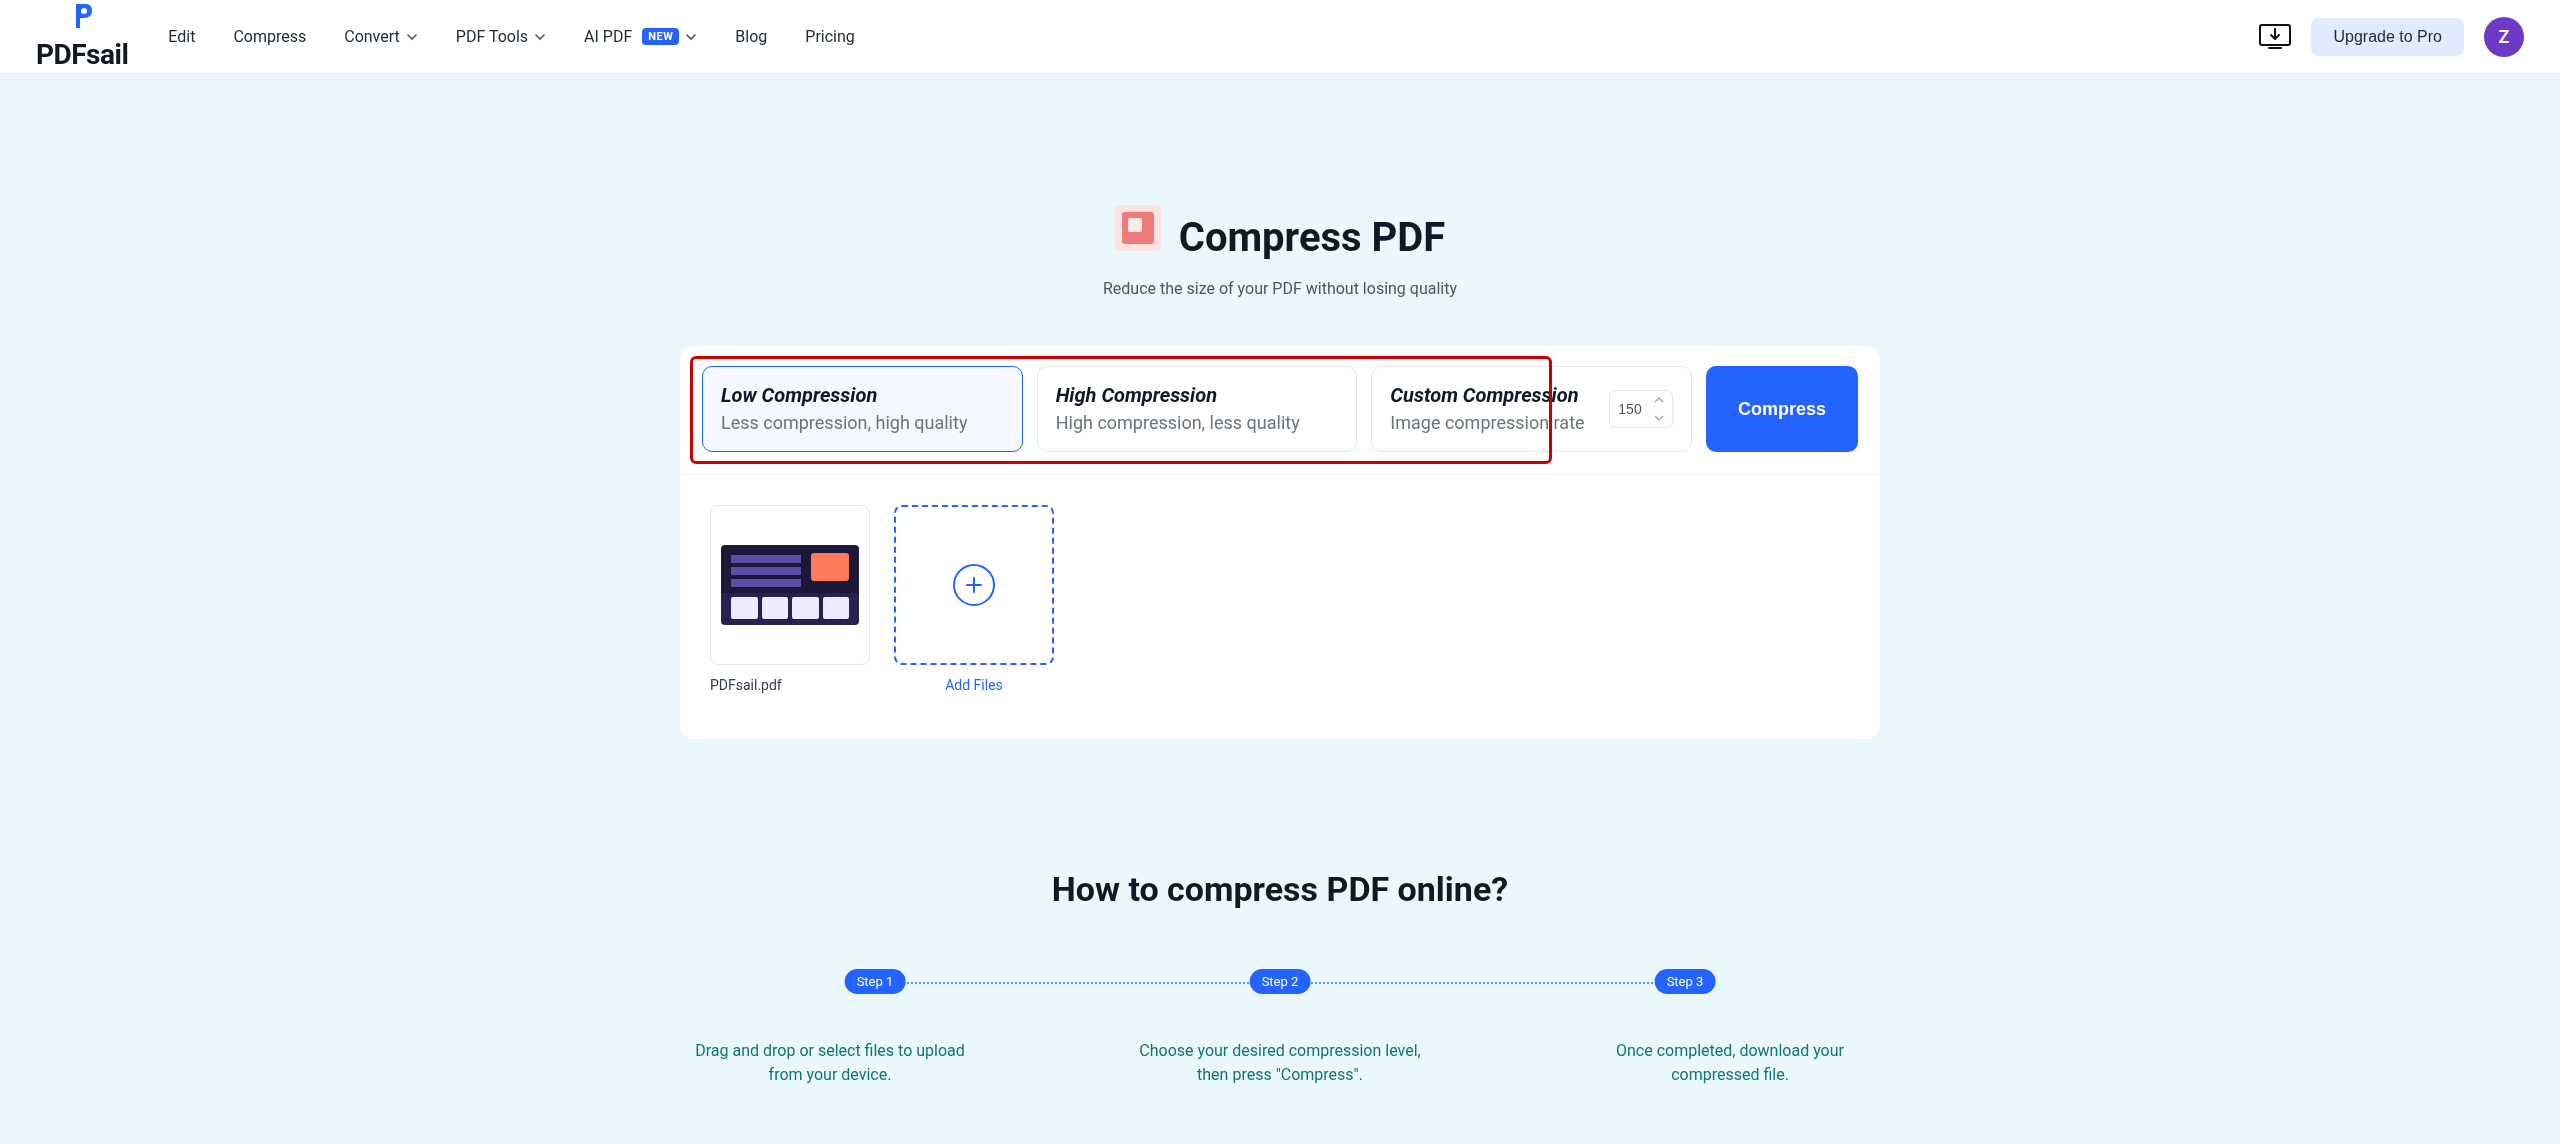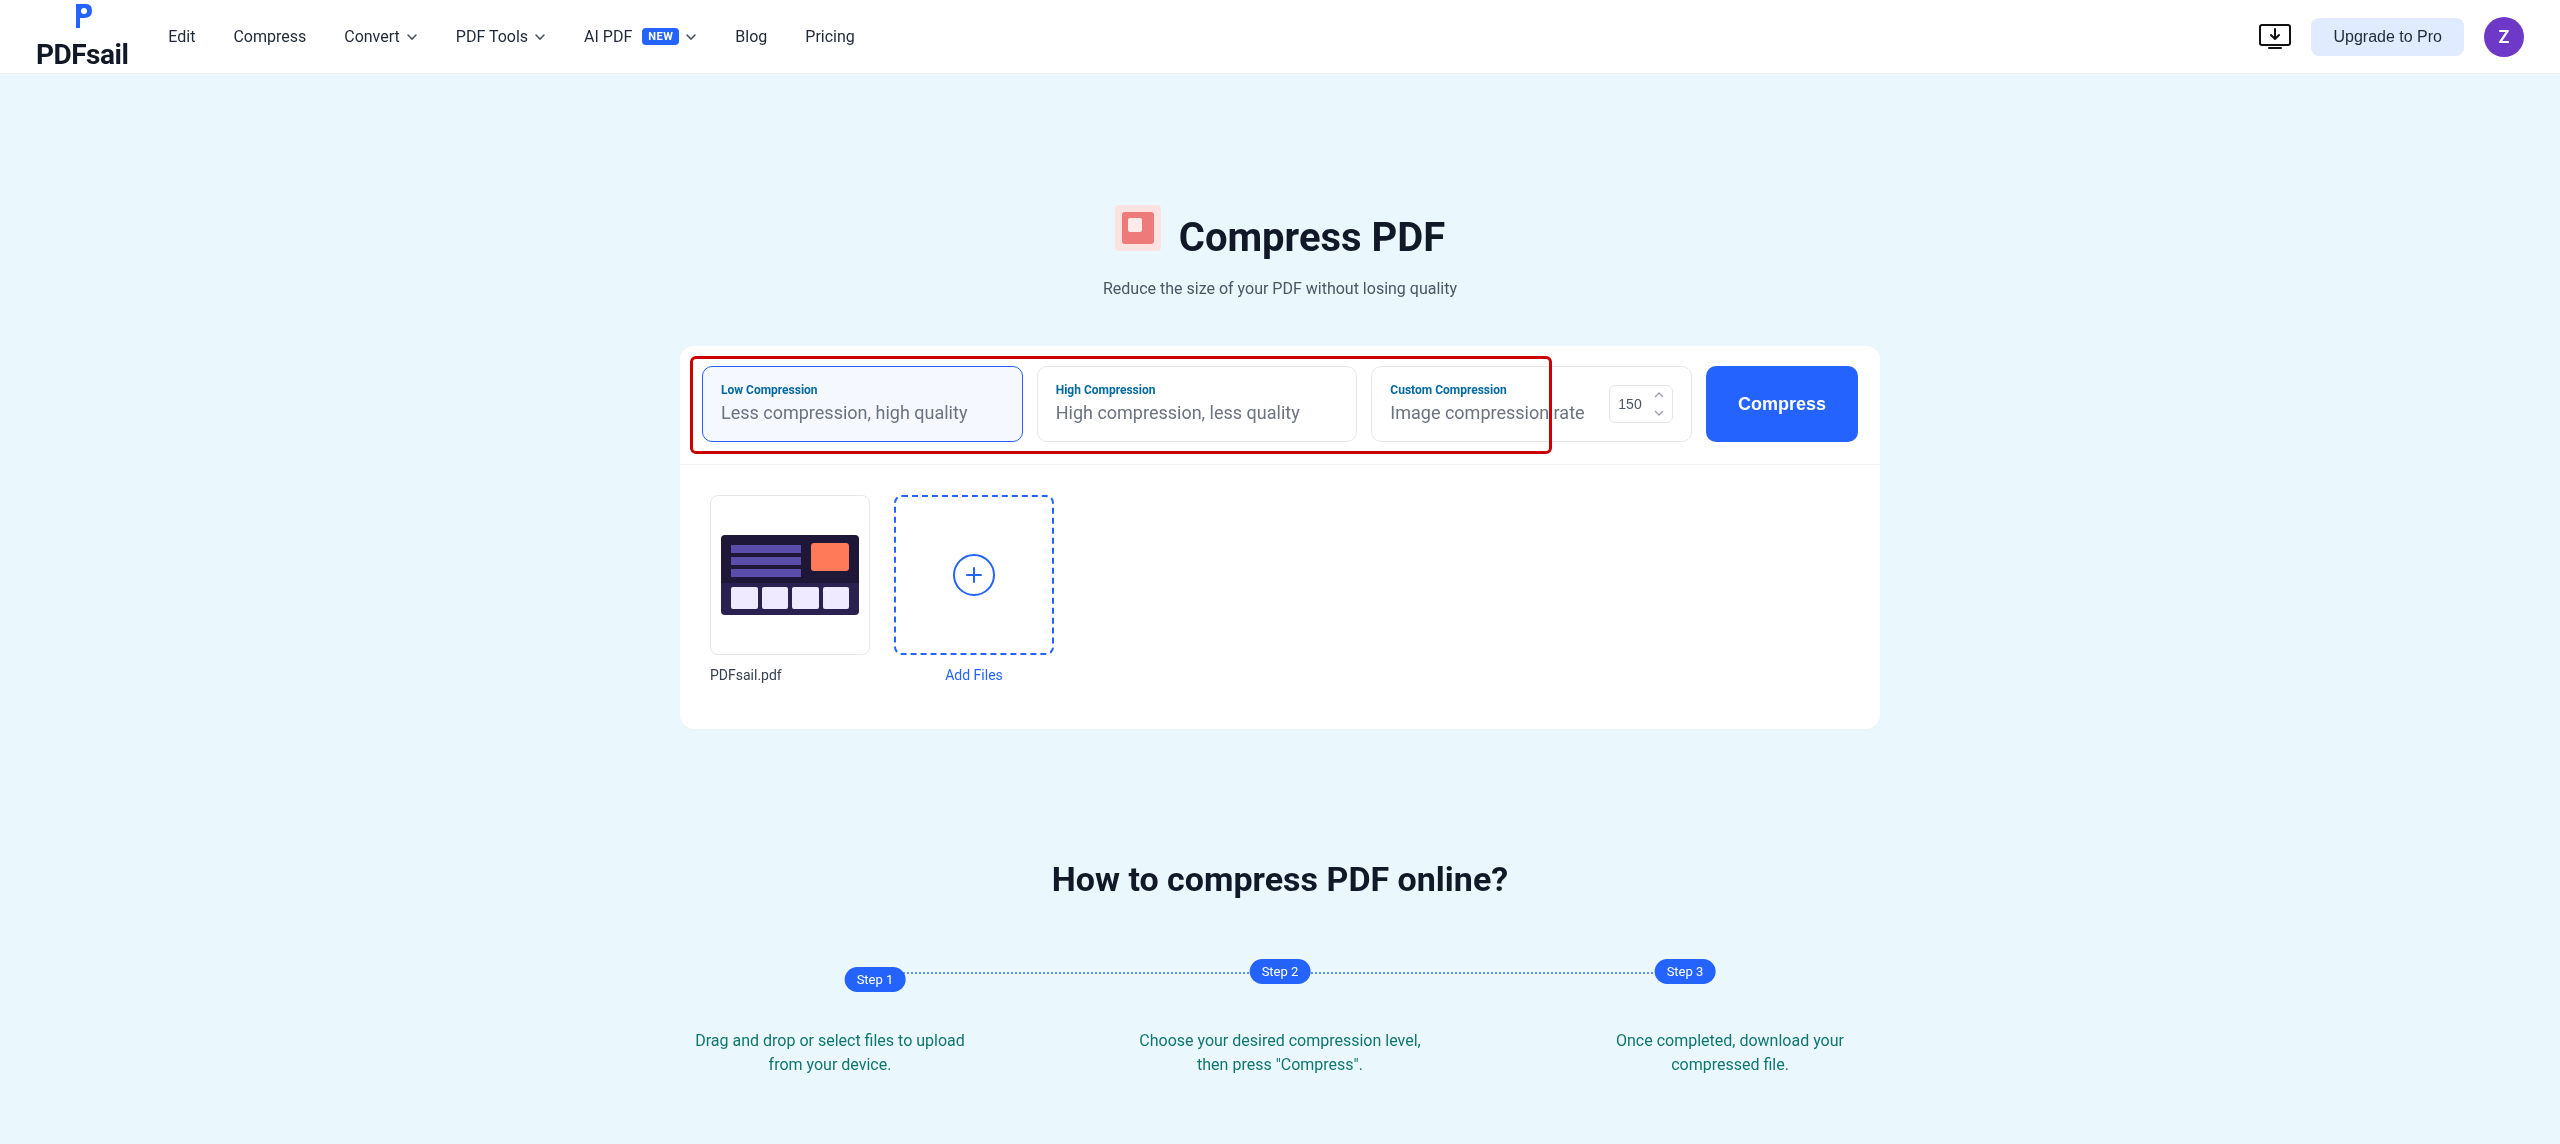--- a/index.html
+++ b/index.html
@@ -30,21 +30,21 @@
 .title-icon-inner::after { content: ""; position: absolute; left: 6px; top: 6px; width: 14px; height: 14px; background: #fff; opacity: 0.85; border-radius: 2px; }
 .page-title { font-size: 40px; font-weight: 700; color: #111827; margin-top: 20px; }
 .page-sub { margin-top: 18px; font-size: 16px; color: #4b5563; }
 
 
 .card { width: 1200px; margin: 48px auto 0; background: #fff; border-radius: 14px; padding: 0; box-shadow: 0 1px 3px rgba(0,0,0,0.02); }
 .options-bar { display: flex; align-items: stretch; padding: 20px 22px 22px; gap: 14px; border-bottom: 1px solid #f0f2f5; position: relative; }
 .highlight-box { position: absolute; left: 10px; right: 328px; top: 10px; bottom: 10px; border: 3px solid #cc0000; border-radius: 6px; pointer-events: none; }
 .option { flex: 1; border: 1px solid #e5e7eb; border-radius: 10px; padding: 16px 18px; cursor: pointer; background: #fff; min-width: 0; }
 .option.selected { border-color: #2563ff; background: #f5f8ff; }
-.option .opt-title { font-size: 12px; font-weight: 700; color: #0369a1; margin-bottom: 4px; }
+.option .opt-title { font-size: 20px; font-weight: 700; color: #0f172a; margin-bottom: 4px; font-style: italic; }
 .option .opt-desc { font-size: 18px; color: #6b7280; line-height: 1.35; }
 .option.custom { display: flex; align-items: center; gap: 12px; }
 .option.custom .left { flex: 1; min-width: 0; }
 .num-wrap { display: flex; align-items: center; border: 1px solid #e5e7eb; border-radius: 6px; height: 38px; width: 64px; }
 .num-wrap input { width: 40px; border: none; text-align: center; font-size: 14px; color: #4b5563; outline: none; background: transparent; }
 .spin { display: flex; flex-direction: column; }
 .spin button { width: 18px; height: 18px; border: none; background: transparent; cursor: pointer; padding: 0; display: flex; align-items: center; justify-content: center; }
 .compress-btn { width: 152px; background: #2563ff; color: #fff; border: none; border-radius: 10px; font-size: 18px; font-weight: 600; cursor: pointer; display: flex; align-items: center; justify-content: center; }
 
 
@@ -60,21 +60,21 @@
 .add-card { width: 160px; height: 160px; border: 2px dashed #2563ff; border-radius: 8px; display: flex; flex-direction: column; align-items: center; justify-content: center; gap: 0; cursor: pointer; }
 .add-circle { width: 42px; height: 42px; border: 2px solid #2563ff; border-radius: 50%; display: flex; align-items: center; justify-content: center; }
 .add-label { font-size: 14px; color: #2563ff; margin-top: 12px; text-align: center; }
 
 
 .howto { margin-top: 130px; text-align: center; }
 .howto-title { font-size: 34px; font-weight: 700; color: #111827; }
 .steps-line { position: relative; margin: 60px auto 0; width: 900px; height: 28px; }
 .dashed { position: absolute; top: 13px; left: 30px; right: 30px; border-top: 2px dotted #2563ff; opacity: 0.7; }
 .step-pill { position: absolute; top: 0; transform: translateX(-50%); background: #2563ff; color: #fff; font-size: 13px; padding: 5px 12px; border-radius: 999px; white-space: nowrap; }
-.step-pill.p1 { left: 5%; margin-top: 8px; }
+.step-pill.p1 { left: 5%; }
 .step-pill.p2 { left: 50%; }
 .step-pill.p3 { left: 95%; }
 .steps-text { display: flex; justify-content: center; gap: 150px; margin-top: 42px; }
 .step-desc { width: 300px; font-size: 16px; color: #0f766e; line-height: 1.5; }
 </style>
 </head>
 <body>
 
 <header class="header">
   <div class="logo-wrap">

